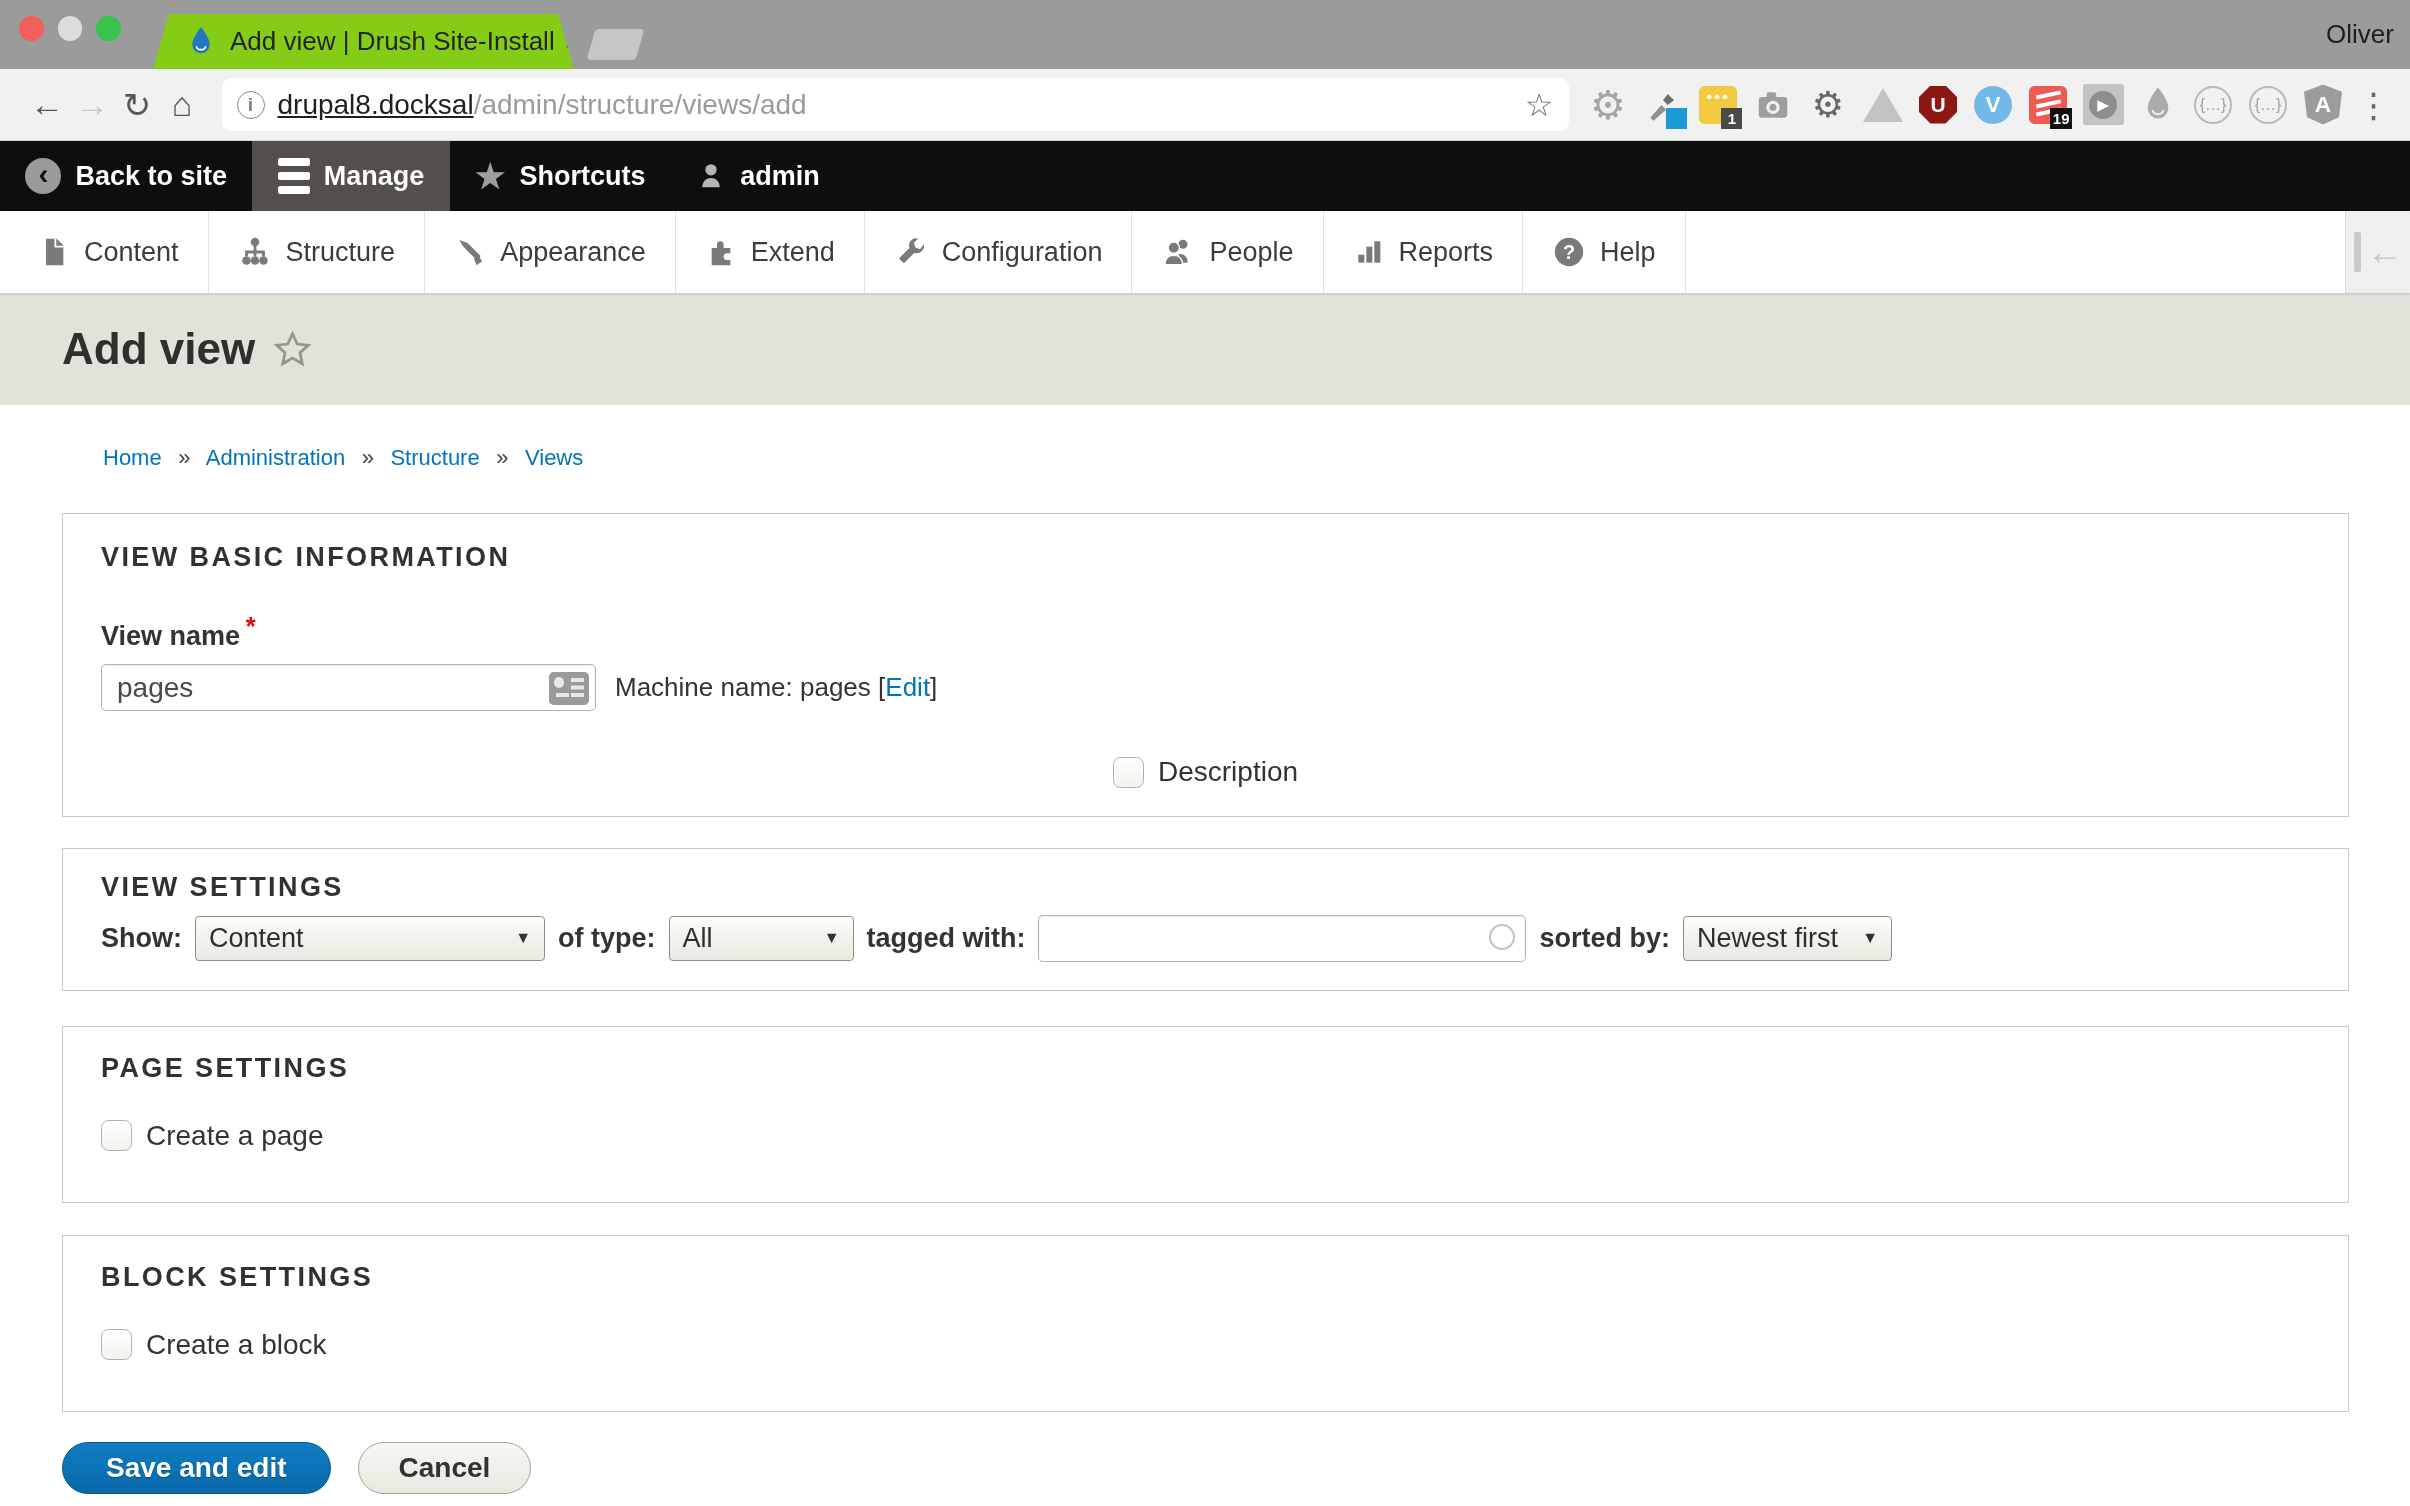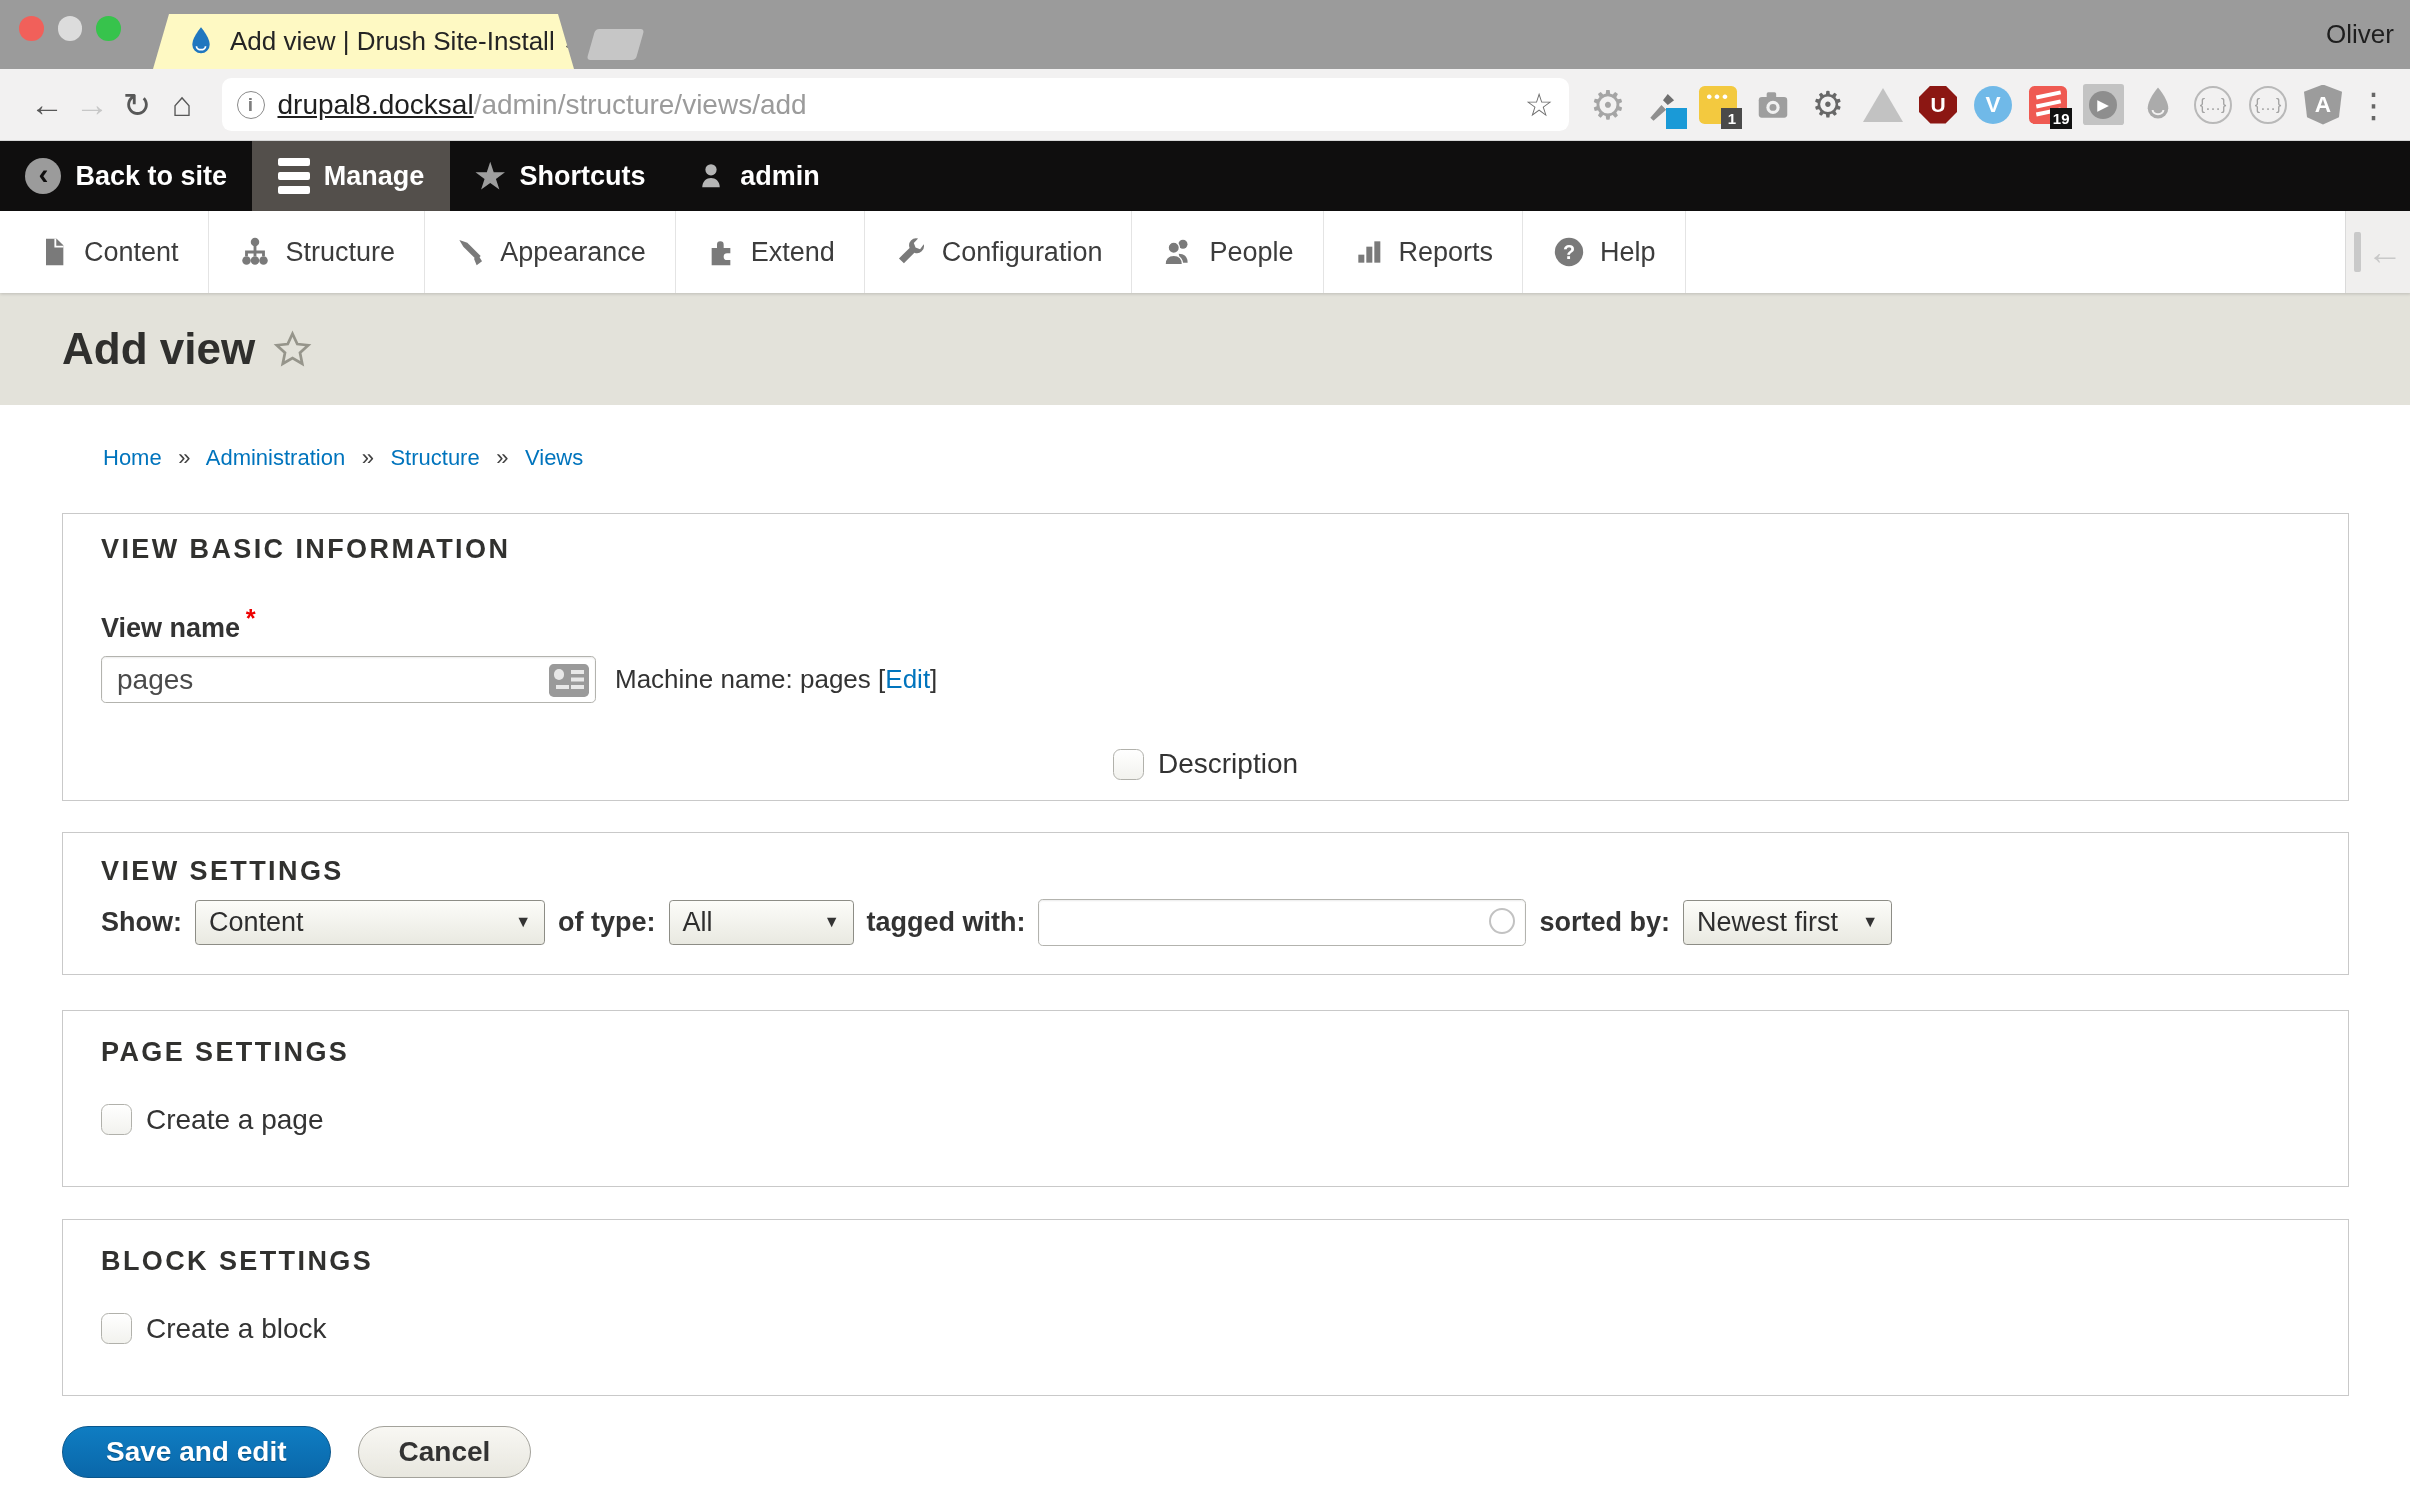--- a/index.html
+++ b/index.html
@@ -7,21 +7,21 @@
               font-family:"Liberation Sans", sans-serif; color:#333; }
   .screen { width:2411px; height:1507px; position:relative; }
 
   
   .titlebar { height:69px; background:#9b9b9b; position:relative; }
   .lights { position:absolute; left:19px; top:16px; display:flex; gap:14px; }
   .light { width:24.5px; height:24.5px; border-radius:50%; }
   .light.red { background:#f1605a; }
   .light.gray { background:#dcdcdc; }
   .light.green { background:#37c34c; }
-  .tab { position:absolute; left:153px; bottom:0; width:421px; height:55px; background:#fef9c3;
+  .tab { position:absolute; left:153px; bottom:0; width:421px; height:55px; background:#84cc16;
          clip-path:polygon(16px 0, calc(100% - 16px) 0, 100% 100%, 0 100%);
          display:flex; align-items:center; padding:0 32px; z-index:2; }
   .tab-favicon { width:32px; height:32px; flex:0 0 auto; }
   .tab-title { font-size:26px; color:#242424; margin-left:13px; white-space:nowrap; flex:1; }
   .tab-close { font-size:28px; color:#5c5c5c; margin-left:9.4px; cursor:default; }
   .newtab-stub { position:absolute; left:591px; top:29px; width:49px; height:31px;
                  background:#c6c6c6; transform:skewX(-16deg); border-radius:3.8px; }
   .profile-name { position:absolute; right:17px; top:19px; font-size:26px; color:#1e1e1e; }
 
   
@@ -101,21 +101,21 @@
   .page-title { font-size:44px; font-weight:bold; color:#2f2f2d; }
 
   
   .main { padding:0 62px; }
   .breadcrumb { margin-top:40px; font-size:22px;margin-left:41px; }
   .crumb { color:#0074bd; text-decoration:none; }
   .crumb-sep { color:#424242; padding:0 10.4px; }
 
   .box { border:0.9px solid #c9c9c9; background:#fff; }
   .box-heading { font-size:27px; font-weight:bold; letter-spacing:2.4px; color:#31312f; }
-  .box1 { margin-top:42px; min-height:285px; padding:20px 38px; }
+  .box1 { margin-top:42px; min-height:285px; padding:28px 38px; }
   .field-label { margin-top:39px; font-size:27px; font-weight:bold; }
   .req { color:#ee0000; font-size:25.4px; vertical-align:super; margin-left:5.6px; font-weight:bold; }
   .input-row { margin-top:12.2px; display:flex; align-items:center; }
   .input-wrap { position:relative; display:inline-block; }
   .text-input { height:47px; border:0.9px solid #b3b3ae; border-radius:4.7px; background:#fff;
                 font-size:28px; color:#4a4a4a; padding:0 56px 0 15px; outline:none;
                 box-shadow:inset 0 0.9px 1.9px rgba(0,0,0,.08); font-family:"Liberation Sans",sans-serif; }
   .viewname-input { width:495px; }
   .mn-icon { position:absolute; right:7.5px; top:7.5px; width:40px; height:33px; background:#9a9a9a;
              border-radius:4.7px; }

